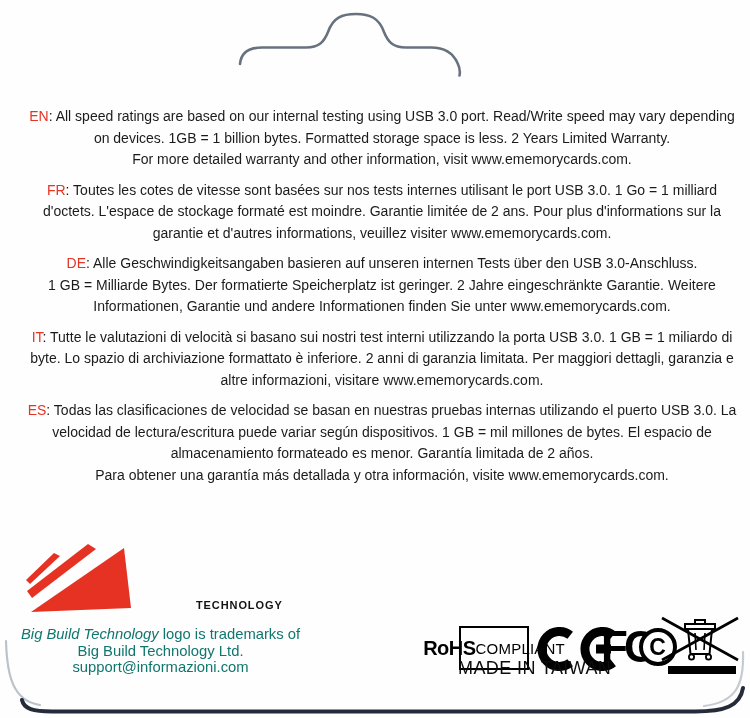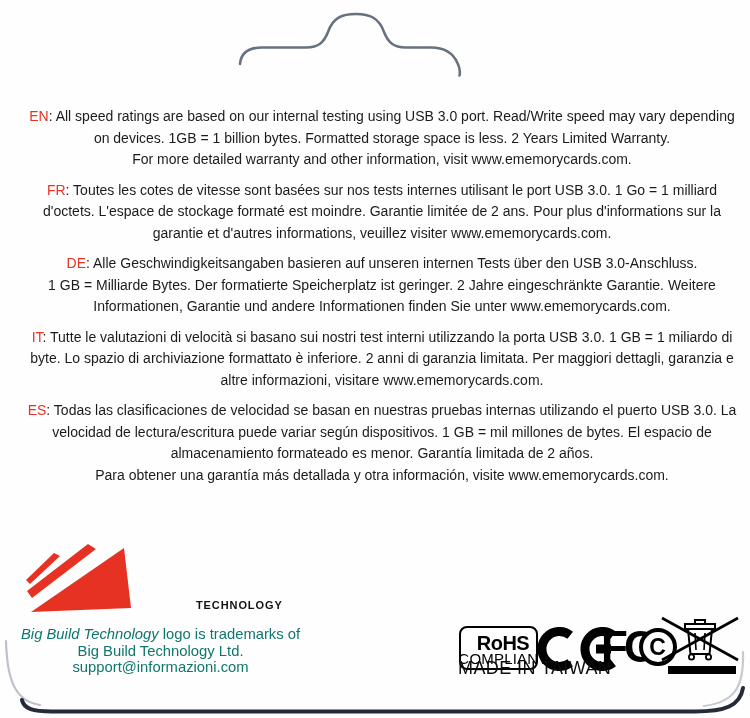--- a/index.html
+++ b/index.html
@@ -21,22 +21,22 @@
   .logo-mark{left:23px;top:540px;}
   .brand-name{left:139px;top:559px;font-size:37px;font-weight:500;letter-spacing:-0.5px;color:#121212;}
   .brand-reg{font-size:15px;vertical-align:14px;font-weight:400;letter-spacing:0;}
   .brand-sub{left:164px;top:599px;font-size:11px;font-weight:700;letter-spacing:0.9px;color:#121212;margin-left:32px;}
 
   
   .trademark{left:21px;top:626px;font-size:14.8px;line-height:16.6px;color:#0f766e;}
   .tm-italic{font-style:italic;}
 
   
-  .rohs{left:459px;top:626px;width:66px;height:40px;border:2.5px solid #000;border-radius:8px;
-        display:flex;flex-direction:column;align-items:center;justify-content:center;background:#fff;padding-left:9px;}
+  .rohs{left:459px;top:626px;width:66px;height:40px;border:2.5px solid #000;border-radius:0;
+        display:flex;flex-direction:row;align-items:center;justify-content:center;background:#fff;}
   .rohs-title{font-size:20px;font-weight:700;letter-spacing:-0.5px;line-height:20px;color:#000;}
   .rohs-sub{font-size:15px;font-weight:400;letter-spacing:0.2px;line-height:10px;color:#000;margin-top:1px;}
   .made-in{left:458px;top:658px;font-size:18px;font-weight:500;letter-spacing:0.4px;color:#0d0d0d;}
   .ce{left:536px;top:627px;}
   .fcc{left:601px;top:624px;height:46px;display:flex;align-items:center;}
   .fcc-letter{font-size:44px;font-weight:700;letter-spacing:-4px;color:#000;line-height:46px;}
   .fcc-ring{width:30px;height:30px;border:4.5px solid #000;border-radius:50%;background:#fff;
             margin-left:-13px;display:flex;align-items:center;justify-content:center;}
   .fcc-ring-c{font-size:23px;font-weight:700;color:#000;letter-spacing:0;}
   .weee{left:658px;top:616px;}

